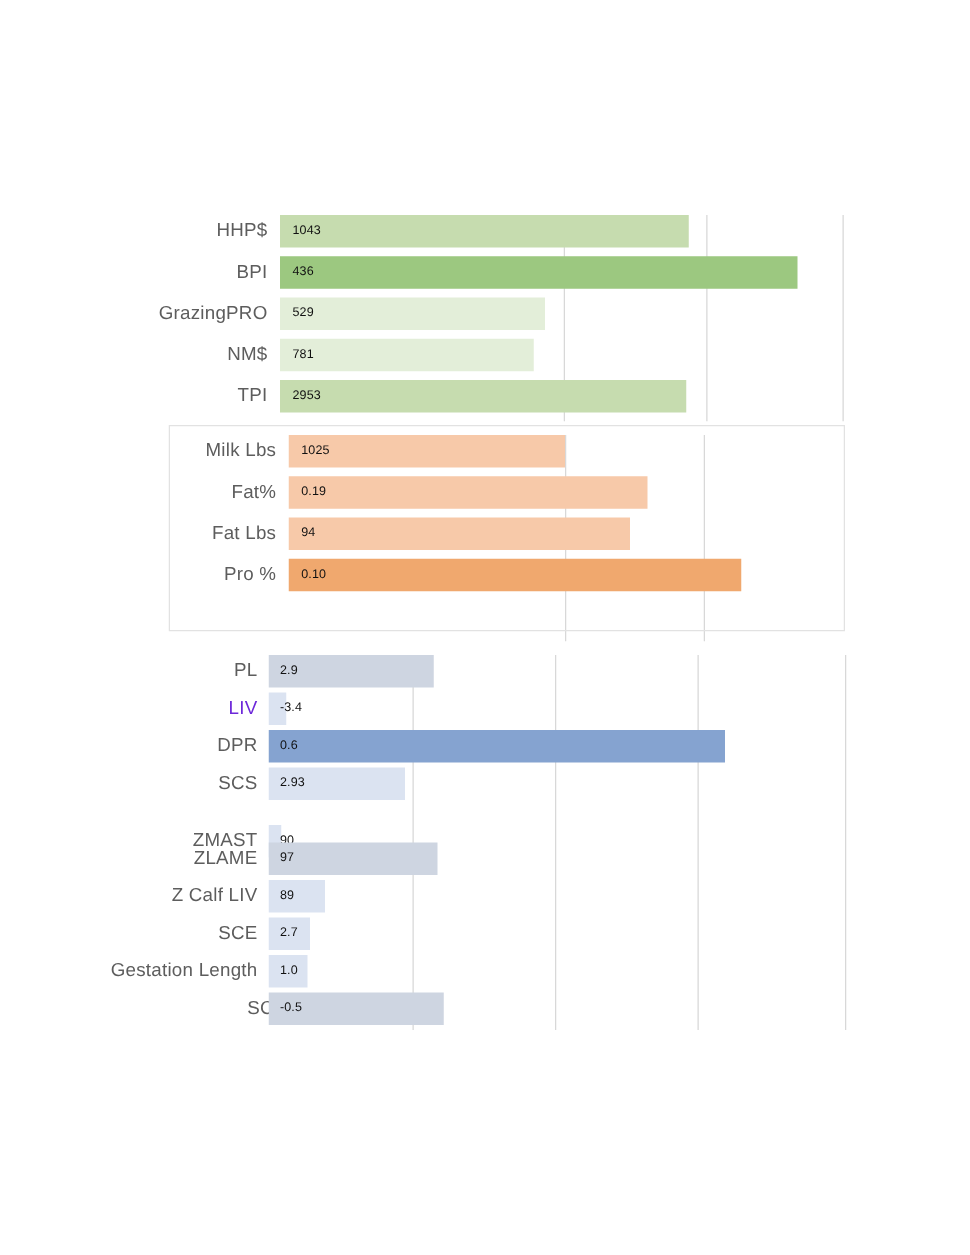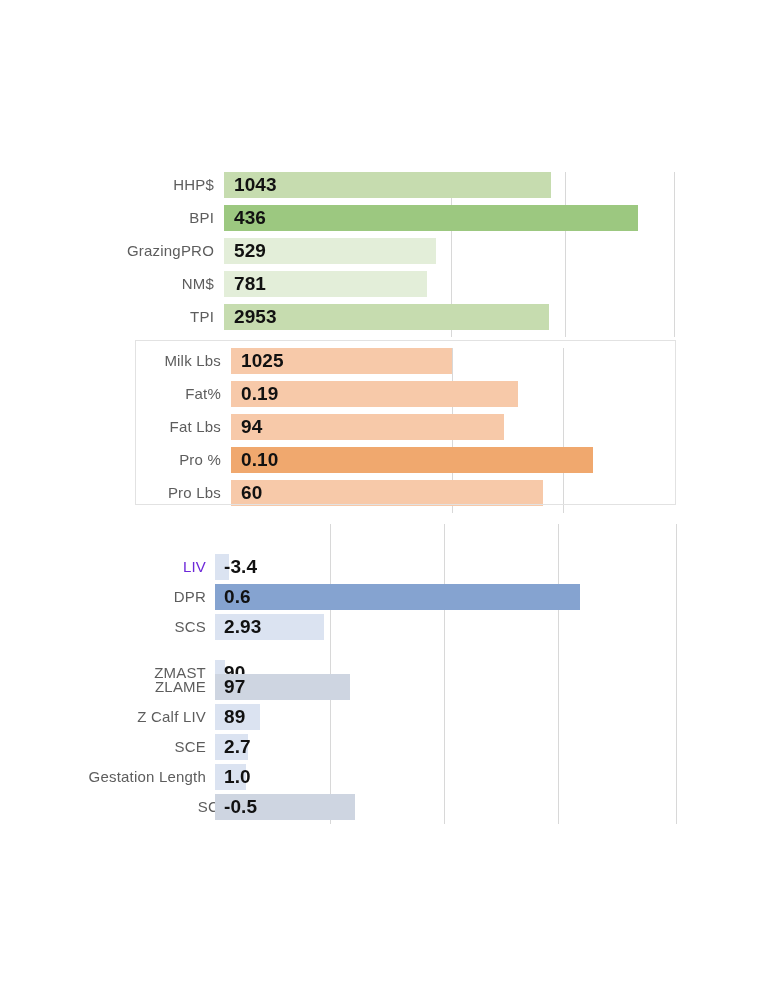--- a/index.html
+++ b/index.html
@@ -74,22 +74,22 @@
     position: absolute;
     top: 0;
     height: 26px;
   }
 
   .bar-value {
     position: absolute;
     top: 0;
     height: 26px;
     line-height: 26px;
-    font-size: 19px;
-    font-weight: bold;
+    font-size: 10px;
+    font-weight: normal;
     color: #111111;
     white-space: nowrap;
     letter-spacing: 0.1px;
   }
 </style>
 </head>
 <body>
 
 <div id="canvas">
     <div class="panel" style="top: 172px; height: 165px;">
@@ -141,35 +141,35 @@
       </div>
       <div class="row" style="top: 66px;">
         <div class="row-label" style="right: 555px; color: rgb(93, 93, 93);">Fat Lbs</div>
         <div class="bar" style="left: 231px; width: 273px; background: rgb(247, 201, 169);"></div>
         <div class="bar-value" style="left: 241px; color: rgb(17, 17, 17);">94</div>
       </div>
       <div class="row" style="top: 99px;">
         <div class="row-label" style="right: 555px; color: rgb(93, 93, 93);">Pro %</div>
         <div class="bar" style="left: 231px; width: 362px; background: rgb(240, 168, 110);"></div>
         <div class="bar-value" style="left: 241px; color: rgb(17, 17, 17);">0.10</div>
-      </div>
-      <div class="row" style="top: 132px;">
-        <div class="row-label" style="right: 555px; color: rgb(93, 93, 93);">Pro Lbs</div>
-        <div class="bar" style="left: 231px; width: 312px; background: rgb(247, 201, 169);"></div>
-        <div class="bar-value" style="left: 241px; color: rgb(17, 17, 17);">60</div>
       </div>
     </div>
     <div class="panel-box" style="left: 135px; top: 340px; width: 539px; height: 163px; border-color: rgb(226, 226, 226);"></div>
     <div class="panel" style="top: 524px; height: 300px;">
       <div class="gridlines">
         <div class="gridline" style="left: 330px; background: rgb(216, 216, 216);"></div>
         <div class="gridline" style="left: 444px; background: rgb(216, 216, 216);"></div>
         <div class="gridline" style="left: 558px; background: rgb(216, 216, 216);"></div>
         <div class="gridline" style="left: 676px; background: rgb(216, 216, 216);"></div>
       </div>
+      <div class="row" style="top: 0px;">
+        <div class="row-label" style="right: 570px; color: rgb(93, 93, 93);">PL</div>
+        <div class="bar" style="left: 215px; width: 132px; background: rgb(206, 213, 225);"></div>
+        <div class="bar-value" style="left: 224px; color: rgb(17, 17, 17);">2.9</div>
+      </div>
       <div class="row" style="top: 30px;">
         <div class="row-label" style="right: 570px; color: #6d28d9;">LIV</div>
         <div class="bar" style="left: 215px; width: 14px; background: rgb(219, 227, 241);"></div>
         <div class="bar-value" style="left: 224px; color: rgb(17, 17, 17); text-align: center;">-3.4</div>
       </div>
       <div class="row" style="top: 60px;">
         <div class="row-label" style="right: 570px; color: rgb(93, 93, 93);">DPR</div>
         <div class="bar" style="left: 215px; width: 365px; background: rgb(133, 163, 208);"></div>
         <div class="bar-value" style="left: 224px; color: rgb(17, 17, 17);">0.6</div>
       </div>

